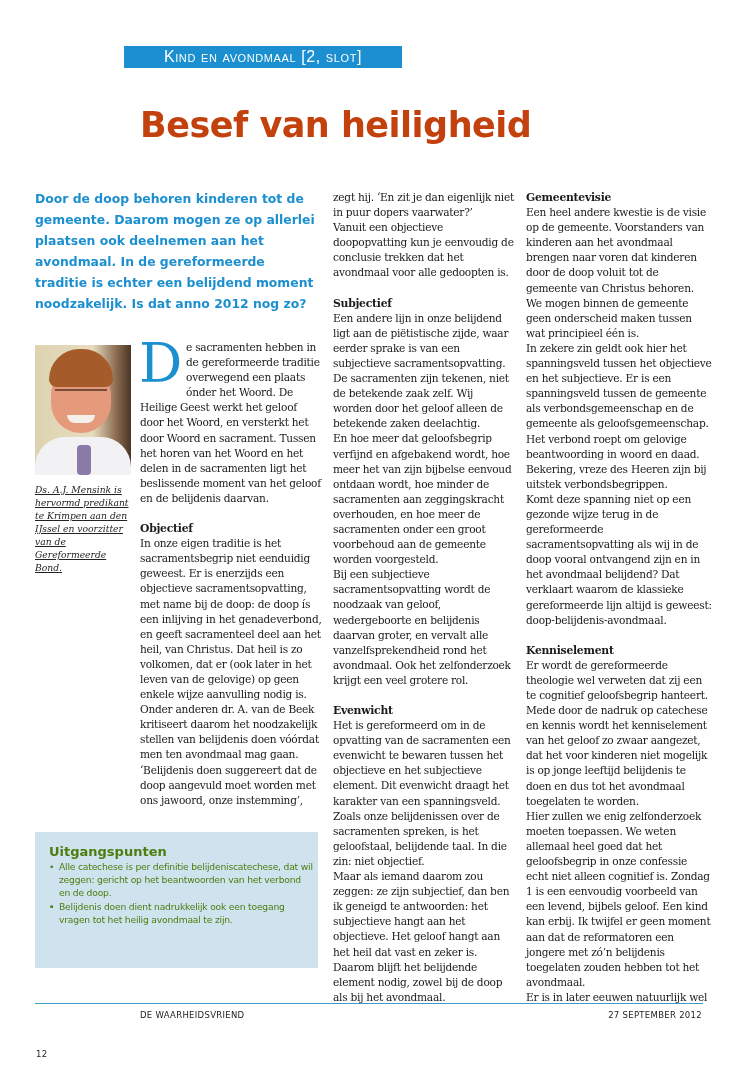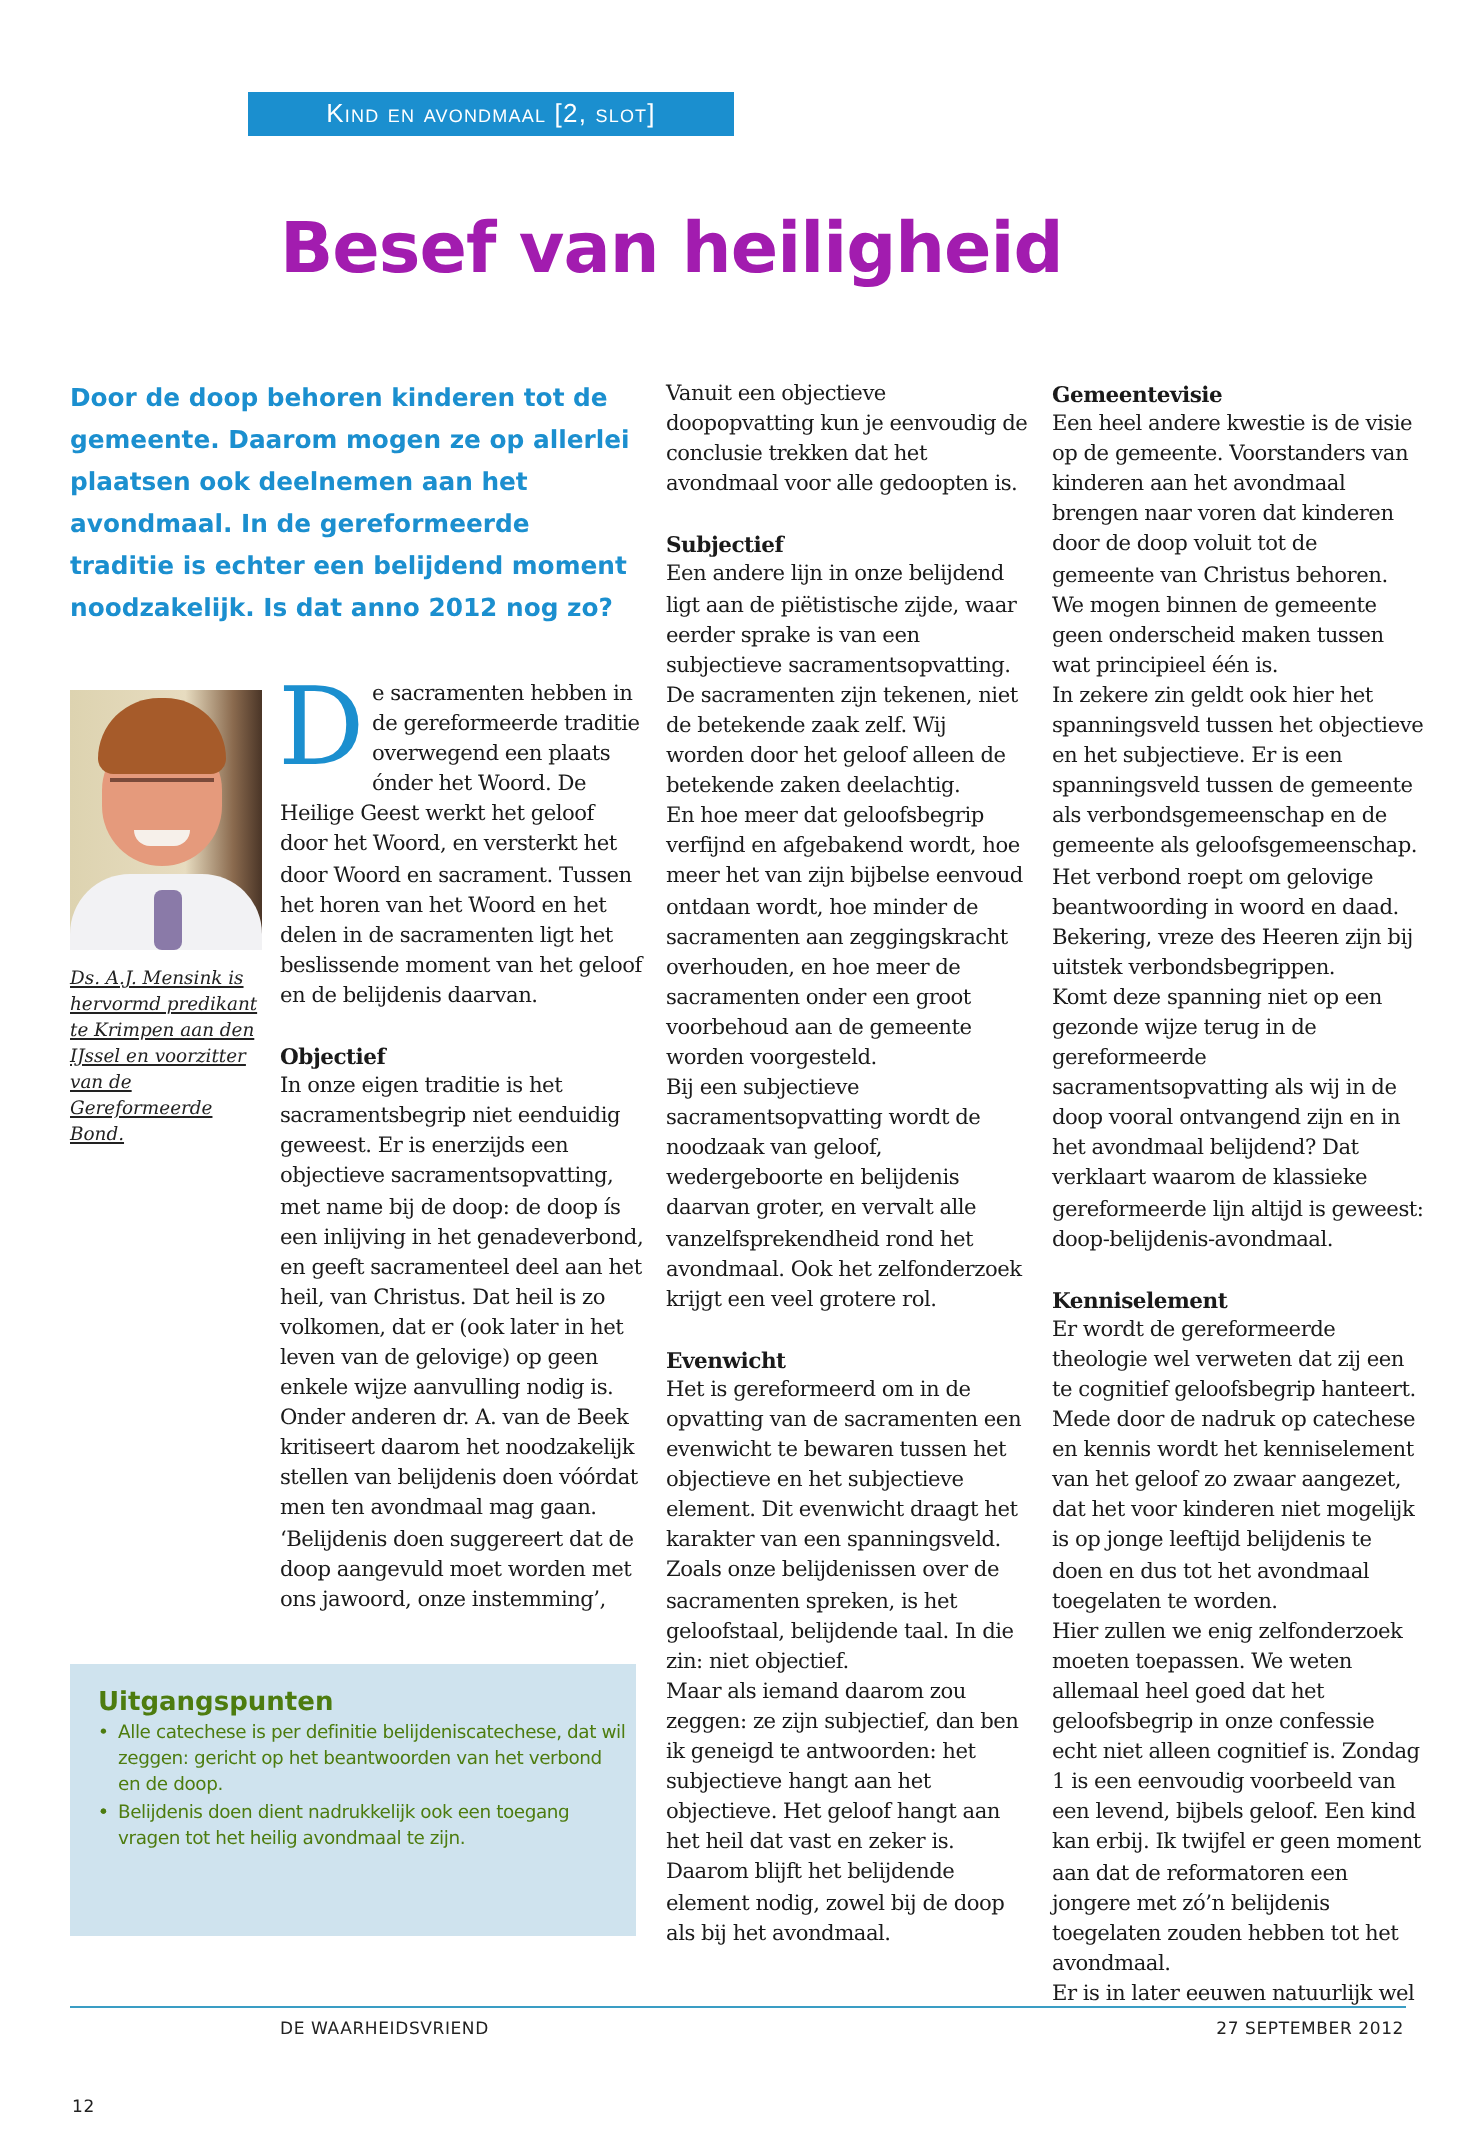--- a/index.html
+++ b/index.html
@@ -1,26 +1,26 @@
 <!DOCTYPE html>
 <html><head>
 <meta charset="utf-8">
 <style>
   html, body { margin: 0; padding: 0; background: #ffffff; }
   body { width: 738px; height: 1068px; position: relative; overflow: hidden; color: #1a1a1a; }
   .kicker {
-    position: absolute; left: 124px; top: 46px; width: 243px; height: 22px;
+    position: absolute; left: 124px; top: 46px; width: 278px; height: 22px;
     background: #1b8fcf; color: #fff;
-    font-family: "Liberation Sans", sans-serif; font-size: 13px; letter-spacing: 0.6px;
+    font-family: "Liberation Sans", sans-serif; font-size: 16px; letter-spacing: 0.6px;
     font-variant: small-caps; line-height: 22px; text-align: center;
   }
   .title {
     position: absolute; left: 140px; top: 105px;
     font-family: "DejaVu Sans", sans-serif; font-weight: bold; font-size: 35px; letter-spacing: -0.5px;
-    color: #a21caf; margin: 0;
+    color: #c2410c; margin: 0;
   }
   .lead {
     position: absolute; left: 35px; top: 188px; width: 285px;
     font-family: "DejaVu Sans", sans-serif; font-weight: bold; font-size: 12.4px; line-height: 21px;
     color: #1b8fcf; margin: 0;
   }
   .photo {
     position: absolute; left: 35px; top: 345px; width: 96px; height: 130px; overflow: hidden;
     background: linear-gradient(90deg, #ddd3b0 0%, #e7dcc0 60%, #8a6a4e 85%, #4a3527 100%);
   }
@@ -82,20 +82,21 @@
 
 <div class="col col1">
   <p><span class="dropcap">D</span><span>e sacramenten hebben in de gereformeerde traditie overwegend een plaats ónder het Woord. De Heilige Geest werkt het geloof door het Woord, en versterkt het door Woord en sacrament. Tussen het horen van het Woord en het delen in de sacramenten ligt het beslissende moment van het geloof en de belijdenis daarvan.</span></p>
   <div class="gap"></div>
   <h3>Objectief</h3>
   <p>In onze eigen traditie is het sacramentsbegrip niet eenduidig geweest. Er is enerzijds een objectieve sacramentsopvatting, met name bij de doop: de doop ís een inlijving in het genadeverbond, en geeft sacramenteel deel aan het heil, van Christus. Dat heil is zo volkomen, dat er (ook later in het leven van de gelovige) op geen enkele wijze aanvulling nodig is.</p>
   <p>Onder anderen dr. A. van de Beek kritiseert daarom het noodzakelijk stellen van belijdenis doen vóórdat men ten avondmaal mag gaan. ‘Belijdenis doen suggereert dat de doop aangevuld moet worden met ons jawoord, onze instemming’,</p>
 </div>
 
 <div class="col col2">
+  <p>zegt hij. ‘En zit je dan eigenlijk niet in puur dopers vaarwater?’</p>
   <p>Vanuit een objectieve doopopvatting kun je eenvoudig de conclusie trekken dat het avondmaal voor alle gedoopten is.</p>
   <div class="gap"></div>
   <h3>Subjectief</h3>
   <p>Een andere lijn in onze belijdend ligt aan de piëtistische zijde, waar eerder sprake is van een subjectieve sacramentsopvatting. De sacramenten zijn tekenen, niet de betekende zaak zelf. Wij worden door het geloof alleen de betekende zaken deelachtig.</p>
   <p>En hoe meer dat geloofsbegrip verfijnd en afgebakend wordt, hoe meer het van zijn bijbelse eenvoud ontdaan wordt, hoe minder de sacramenten aan zeggingskracht overhouden, en hoe meer de sacramenten onder een groot voorbehoud aan de gemeente worden voorgesteld.</p>
   <p>Bij een subjectieve sacramentsopvatting wordt de noodzaak van geloof, wedergeboorte en belijdenis daarvan groter, en vervalt alle vanzelfsprekendheid rond het avondmaal. Ook het zelfonderzoek krijgt een veel grotere rol.</p>
   <div class="gap"></div>
   <h3>Evenwicht</h3>
   <p>Het is gereformeerd om in de opvatting van de sacramenten een evenwicht te bewaren tussen het objectieve en het subjectieve element. Dit evenwicht draagt het karakter van een spanningsveld. Zoals onze belijdenissen over de sacramenten spreken, is het geloofstaal, belijdende taal. In die zin: niet objectief.</p>
   <p>Maar als iemand daarom zou zeggen: ze zijn subjectief, dan ben ik geneigd te antwoorden: het subjectieve hangt aan het objectieve. Het geloof hangt aan het heil dat vast en zeker is. Daarom blijft het belijdende element nodig, zowel bij de doop als bij het avondmaal.</p>

